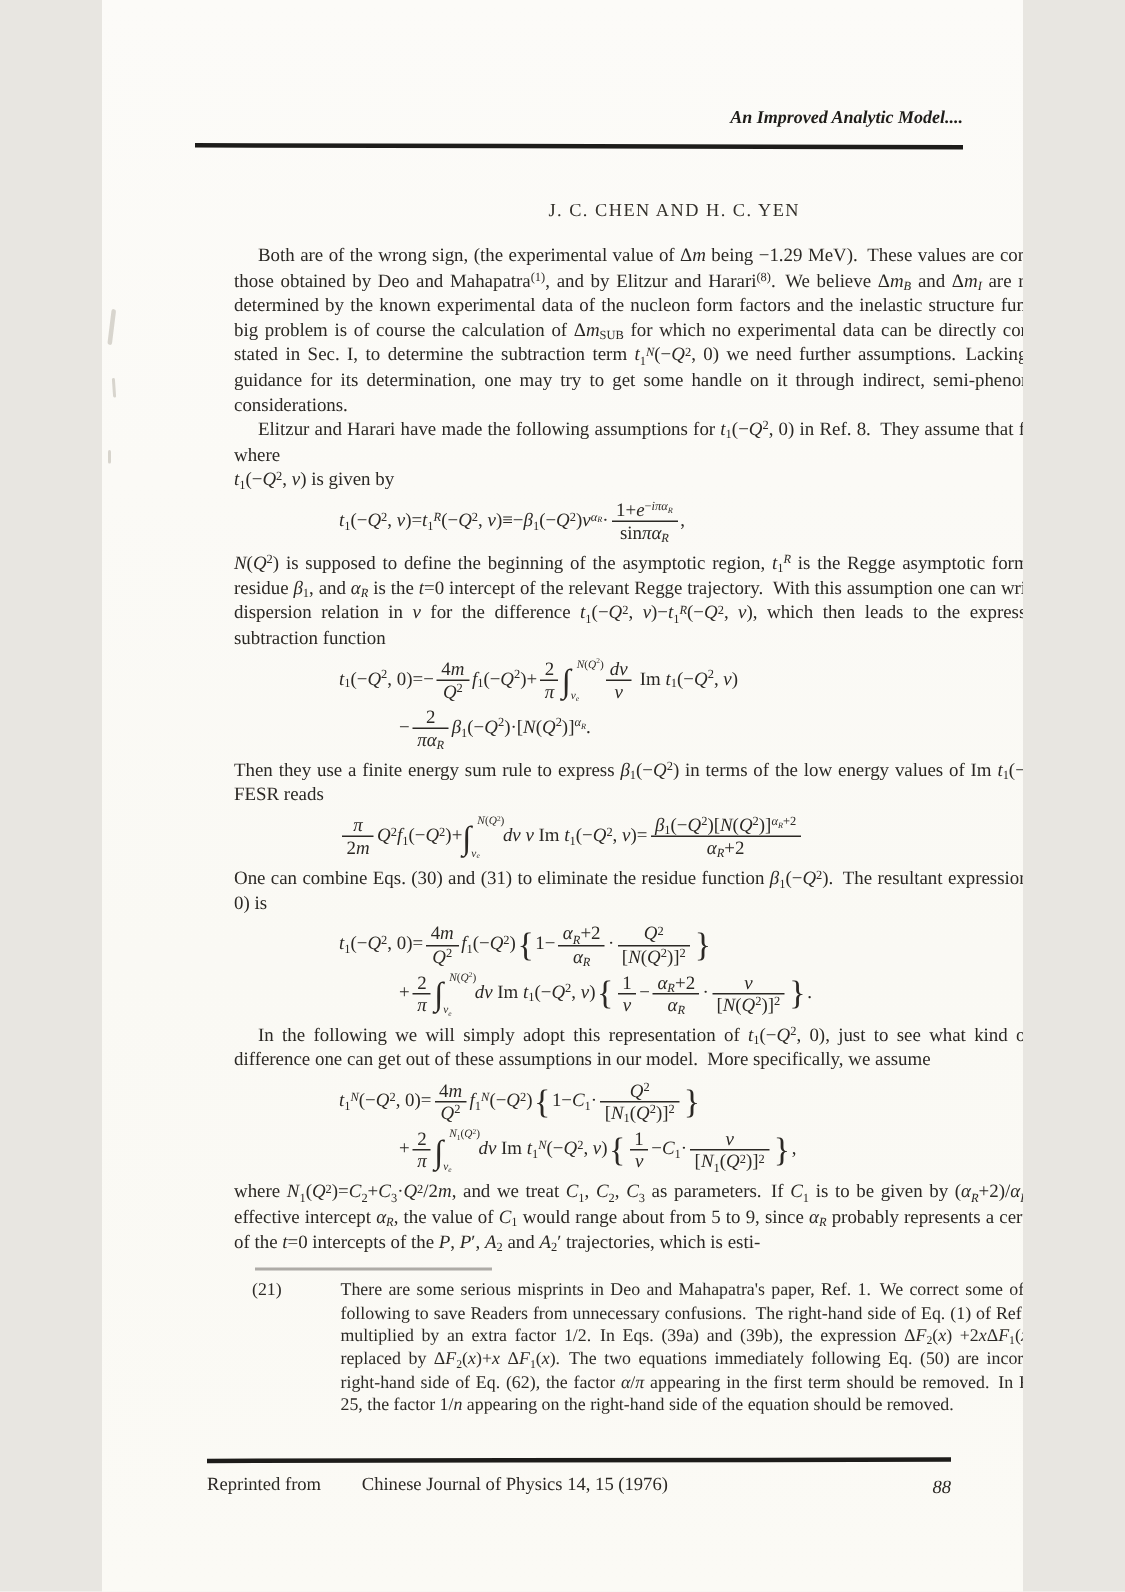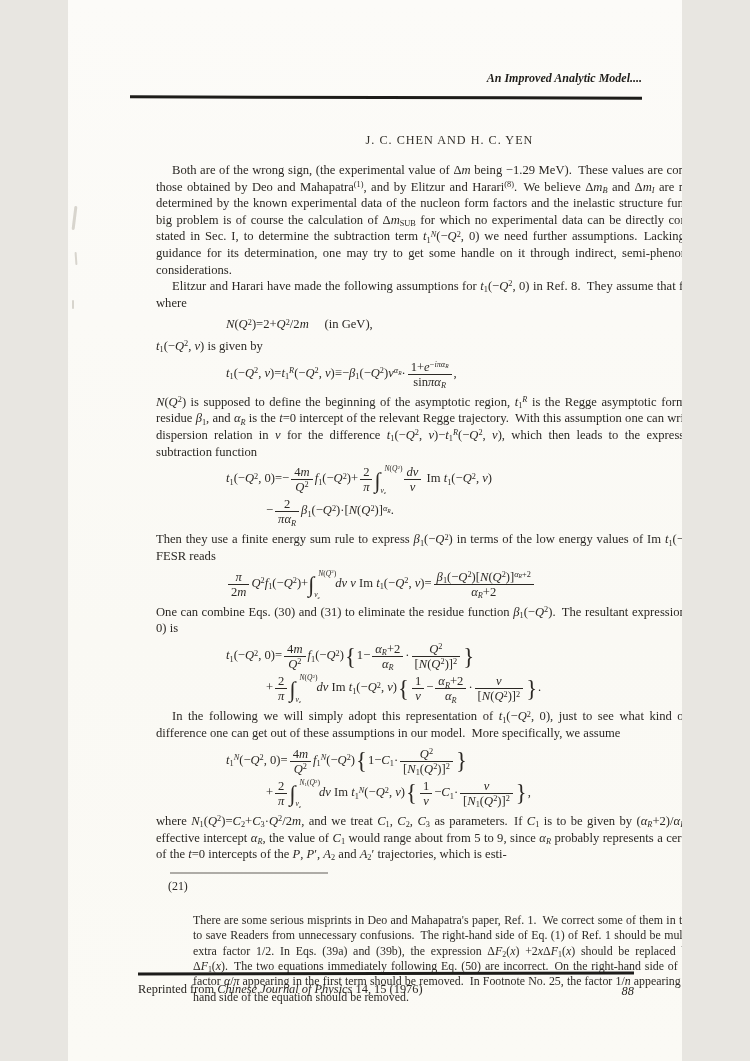--- a/index.html
+++ b/index.html
@@ -31,28 +31,28 @@
   .fr{display:inline-block;vertical-align:middle;text-align:center;line-height:1.12;margin:0 2px;}
   .fr .nu{display:block;border-bottom:1px solid #2b2824;padding:0 3px 0 3px;}
   .fr .de{display:block;padding:0 3px;}
   .ii{font-size:1.75em;font-style:normal;vertical-align:middle;line-height:0;position:relative;top:1px;}
   .lm{display:inline-block;vertical-align:middle;font-size:0.6em;line-height:1;text-align:left;margin-right:3px;}
   .lm .lu{display:block;position:relative;top:-7px;left:4px;}
   .lm .ll{display:block;position:relative;top:7px;}
   .bg{font-size:1.8em;font-style:normal;vertical-align:middle;line-height:0;padding:0 1px;font-weight:300;}
   
   .fn-rule{width:158px;height:2px;background:#6f6c66;opacity:.55;margin:9px 0 5px 14px;}
-  .footnote{display:flex;margin-left:12px;font-size:11.9px;line-height:15.4px;text-align:justify;color:#2d2a26;flex-direction:column;}
+  .footnote{display:flex;margin-left:12px;font-size:11.9px;line-height:15.4px;text-align:justify;color:#2d2a26;}
   .fn-label{flex:0 0 34px;}
   .fn-text{flex:1;margin-left:25px;}
   
   .bottom-rule{position:absolute;top:972px;left:70px;right:48px;height:2.6px;background:#1d1c1a;transform:rotate(-0.1deg);}
   .footer-row{position:absolute;top:982px;left:70px;right:48px;font-size:12.4px;color:#2b2824;}
   .folio{position:absolute;right:0;top:2px;font-style:italic;}
-  .journal{font-style:italic;}
+  .journal{margin-left:24px;}
   .vol{font-weight:normal;}
   
   .artifact{position:absolute;background:#c9c5bc;opacity:.7;border-radius:2px;}
   .a1{left:5px;top:206px;width:3px;height:24px;transform:rotate(7deg);}
   .a2{left:7px;top:252px;width:2px;height:13px;transform:rotate(-4deg);}
   .a3{left:4px;top:300px;width:2px;height:9px;}
 </style>
 </head>
 <body>
 
@@ -63,26 +63,20 @@
 
   <div class="authors-row">
     <span class="authors">J. C. CHEN AND H. C. YEN</span>
     <span class="pageno">23</span>
   </div>
 
   <div class="body">
     <p class="para indent">Both are of the wrong sign, (the experimental value of Δ<i>m</i> being −1.29 MeV). These values are consistent with those obtained by Deo and Mahapatra<sup>(1)</sup>, and by Elitzur and Harari<sup>(8)</sup>. We believe Δ<i>m</i><sub><i>B</i></sub> and Δ<i>m</i><sub><i>I</i></sub> are more or less determined by the known experimental data of the nucleon form factors and the inelastic structure functions. The big problem is of course the calculation of Δ<i>m</i><sub>SUB</sub> for which no experimental data can be directly connected. As stated in Sec. I, to determine the subtraction term <i>t</i><sub>1</sub><sup><i>N</i></sup>(−<i>Q</i><sup>2</sup>, 0) we need further assumptions. Lacking theoretical guidance for its determination, one may try to get some handle on it through indirect, semi-phenomenological considerations.</p>
     <p class="para indent">Elitzur and Harari have made the following assumptions for <i>t</i><sub>1</sub>(−<i>Q</i><sup>2</sup>, 0) in Ref. 8. They assume that for <i>ν</i>≥<i>N</i>(<i>Q</i><sup>2</sup>), where</p>
 
-    <div class="eqrow">
-      <div class="eqlines">
-          <div class="eqline ind1"><i>N</i>(<i>Q</i><sup>2</sup>)=2+<i>Q</i><sup>2</sup>/2<i>m</i>&nbsp;&nbsp;&nbsp;&nbsp;&nbsp;(in GeV),</div>
-        </div>
-      <div class="eqnum">(28)</div>
-    </div>
 
     <p class="para"><i>t</i><sub>1</sub>(−<i>Q</i><sup>2</sup>, <i>ν</i>) is given by</p>
 
     <div class="eqrow">
       <div class="eqlines">
           <div class="eqline ind1"><i>t</i><sub>1</sub>(−<i>Q</i><sup>2</sup>, <i>ν</i>)=<i>t</i><sub>1</sub><sup><i>R</i></sup>(−<i>Q</i><sup>2</sup>, <i>ν</i>)≡−<i>β</i><sub>1</sub>(−<i>Q</i><sup>2</sup>)<i>ν</i><sup><i>α</i><sub><i>R</i></sub></sup>·<span class="fr"><span class="nu">1+<i>e</i><sup>−<i>iπα</i><sub><i>R</i></sub></sup></span><span class="de">sin<i>πα</i><sub><i>R</i></sub></span></span>,</div>
         </div>
       <div class="eqnum">(23)</div>
     </div>
 

